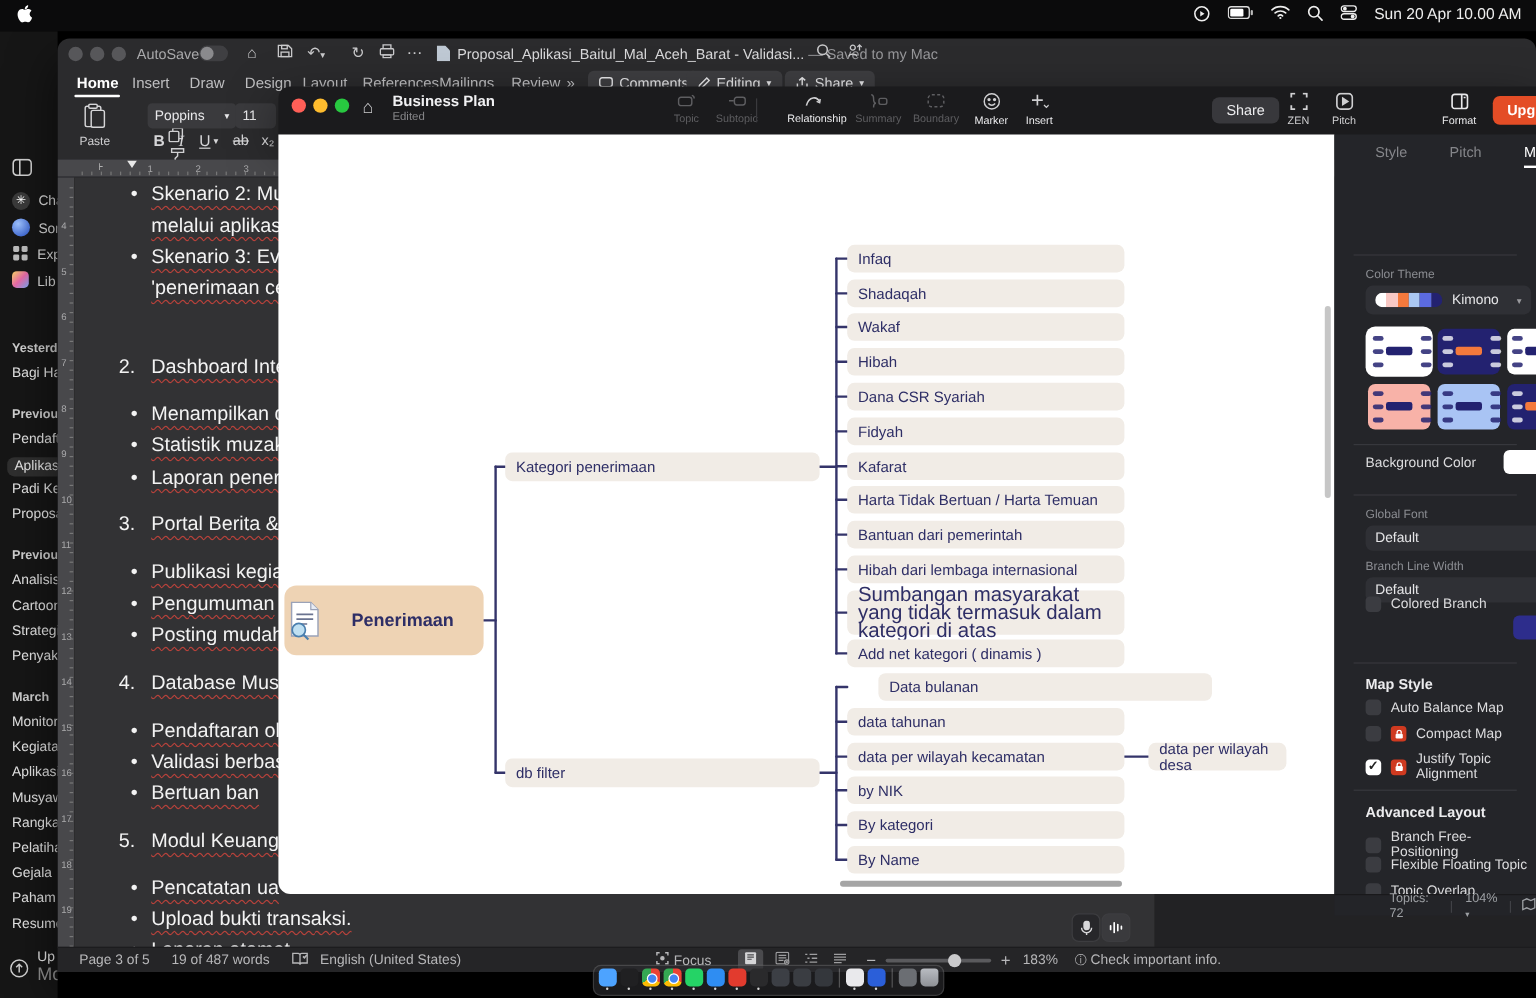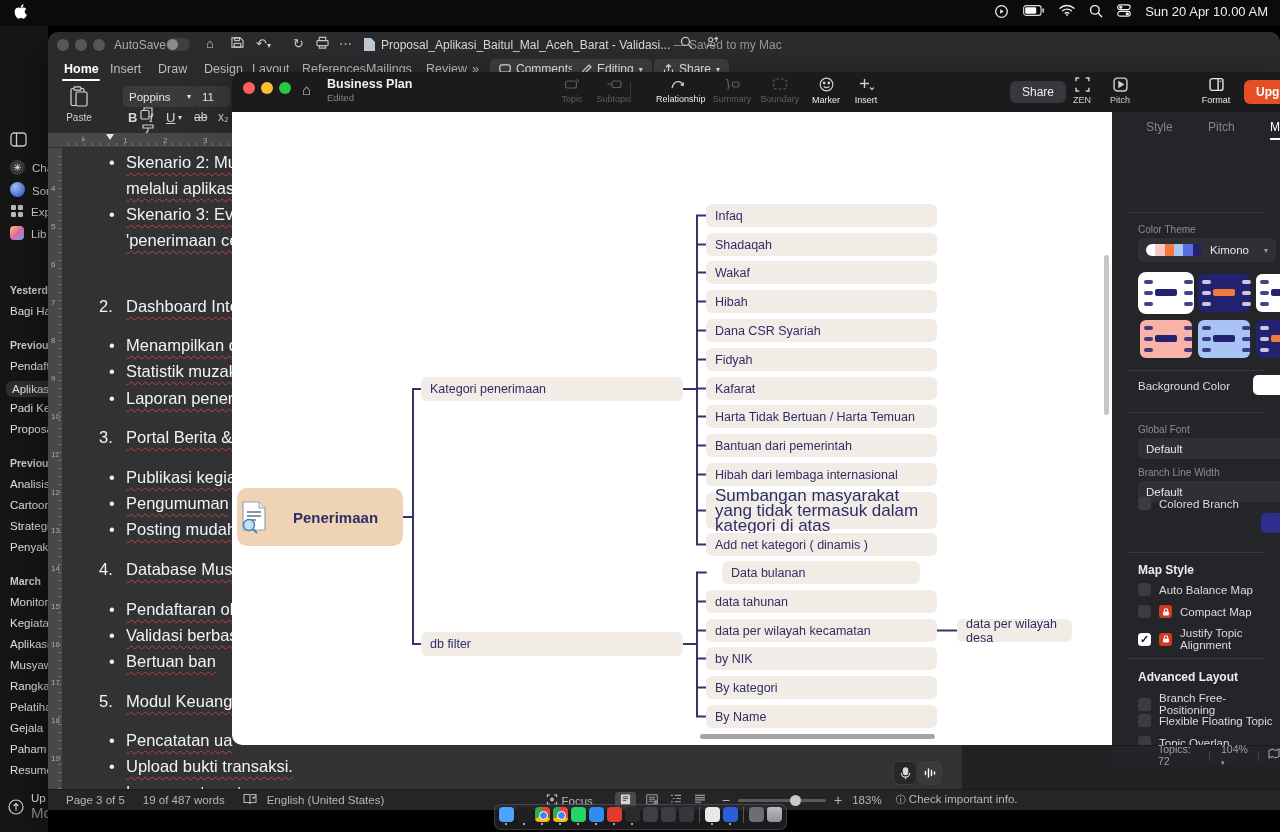--- a/index.html
+++ b/index.html
@@ -683,21 +683,21 @@
         </div>
         <div class="node " style="left: 474px; top: 351px; width: 231px; height: 23px; background: rgb(241, 236, 230); color: rgb(46, 46, 102);">
           <span>Hibah dari lembaga internasional</span>
         </div>
         <div class="node two" style="left: 474px; top: 380px; width: 231px; height: 37px; background: rgb(241, 236, 230); color: rgb(46, 46, 102);">
           <span style="line-height: 15px; font-size: 17px;">Sumbangan masyarakat yang tidak termasuk dalam kategori di atas</span>
         </div>
         <div class="node " style="left: 474px; top: 421px; width: 231px; height: 23px; background: rgb(241, 236, 230); color: rgb(46, 46, 102);">
           <span>Add net kategori ( dinamis )</span>
         </div>
-        <div class="node " style="left: 490px; top: 449px; width: 198px; height: 23px; background: rgb(241, 236, 230); color: rgb(46, 46, 102);">
+        <div class="node " style="left: 500px; top: 449px; width: 278px; height: 23px; background: rgb(241, 236, 230); color: rgb(46, 46, 102);">
           <span>Data bulanan</span>
         </div>
         <div class="node " style="left: 474px; top: 478px; width: 231px; height: 23px; background: rgb(241, 236, 230); color: rgb(46, 46, 102);">
           <span>data tahunan</span>
         </div>
         <div class="node " style="left: 474px; top: 507px; width: 231px; height: 23px; background: rgb(241, 236, 230); color: rgb(46, 46, 102);">
           <span>data per wilayah kecamatan</span>
         </div>
         <div class="node " style="left: 474px; top: 535px; width: 231px; height: 23px; background: rgb(241, 236, 230); color: rgb(46, 46, 102);">
           <span>by NIK</span>

